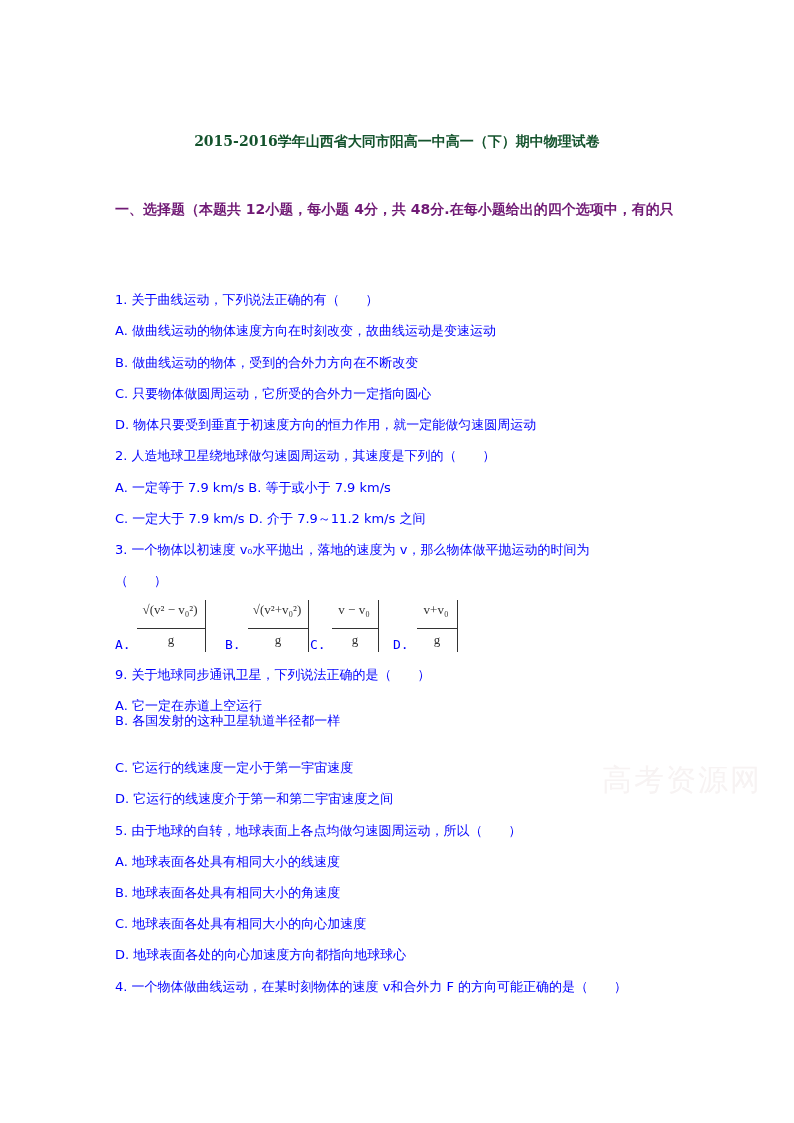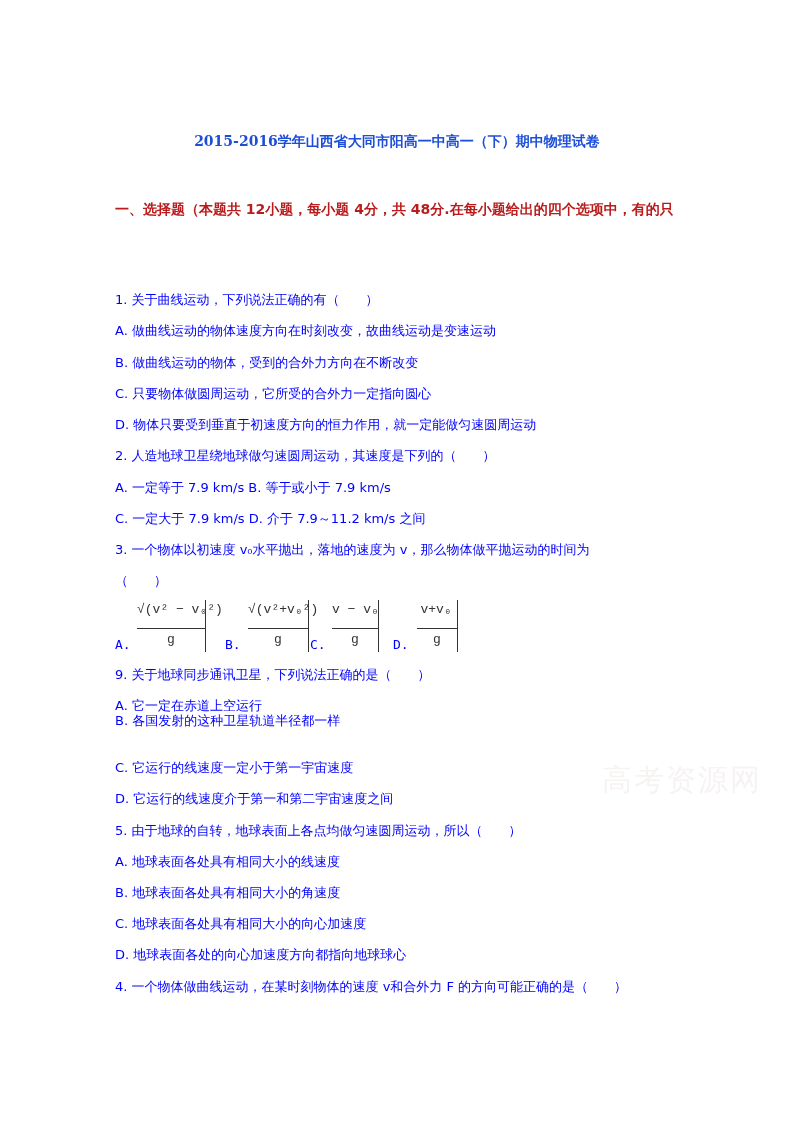--- a/index.html
+++ b/index.html
@@ -1,26 +1,26 @@
 <!DOCTYPE html>
 <html><head>
   <meta charset="utf-8">
   <style>
     html, body { margin: 0; padding: 0; background: #ffffff; }
     body { width: 794px; height: 1123px; position: relative; overflow: hidden;
            font-family: "DejaVu Sans", sans-serif; color: #0000ff; }
     .title { position: absolute; top: 133px; left: 0; width: 794px; text-align: center;
-             font-family: "DejaVu Serif", serif; font-weight: bold; font-size: 14px; color: #1d4ed8; }
+             font-family: "DejaVu Serif", serif; font-weight: bold; font-size: 14px; color: #14532d; }
     .section { position: absolute; left: 115px; top: 194px; width: 570px;
-               font-weight: bold; font-size: 14px; line-height: 31px; color: #b91c1c; }
+               font-weight: bold; font-size: 14px; line-height: 31px; color: #701a75; }
     .line { position: absolute; left: 115px; font-size: 13px; color: #0000ff; white-space: nowrap; }
     .formulas { position: absolute; left: 115px; top: 600px; height: 56px; width: 360px; }
     .opt-label { position: absolute; top: 37px; font-size: 13px; font-family: "DejaVu Sans Mono", monospace; color:#0000ff; }
     .frac { position: absolute; top: 0; height: 52px; border-right: 1px solid #333; color: #333;
-            font-family: Liberation Mono, monospace; font-size: 13px; }
+            font-family: Liberation Serif, serif; font-size: 13px; }
     .frac .num { position: absolute; top: 2px; left: 0; right: 2px; text-align: center; white-space: nowrap; }
     .frac .bar { position: absolute; top: 28px; left: 0; right: 0; border-top: 1px solid #333; }
     .frac .den { position: absolute; top: 32px; left: 0; right: 0; text-align: center; }
     .watermark { position: absolute; left: 602px; top: 760px; font-size: 30px; color: #f7f3f3; letter-spacing: 2px; }
   </style>
 </head>
 <body>
 
 <div class="title">2015-2016学年山西省大同市阳高一中高一（下）期中物理试卷</div>
 

